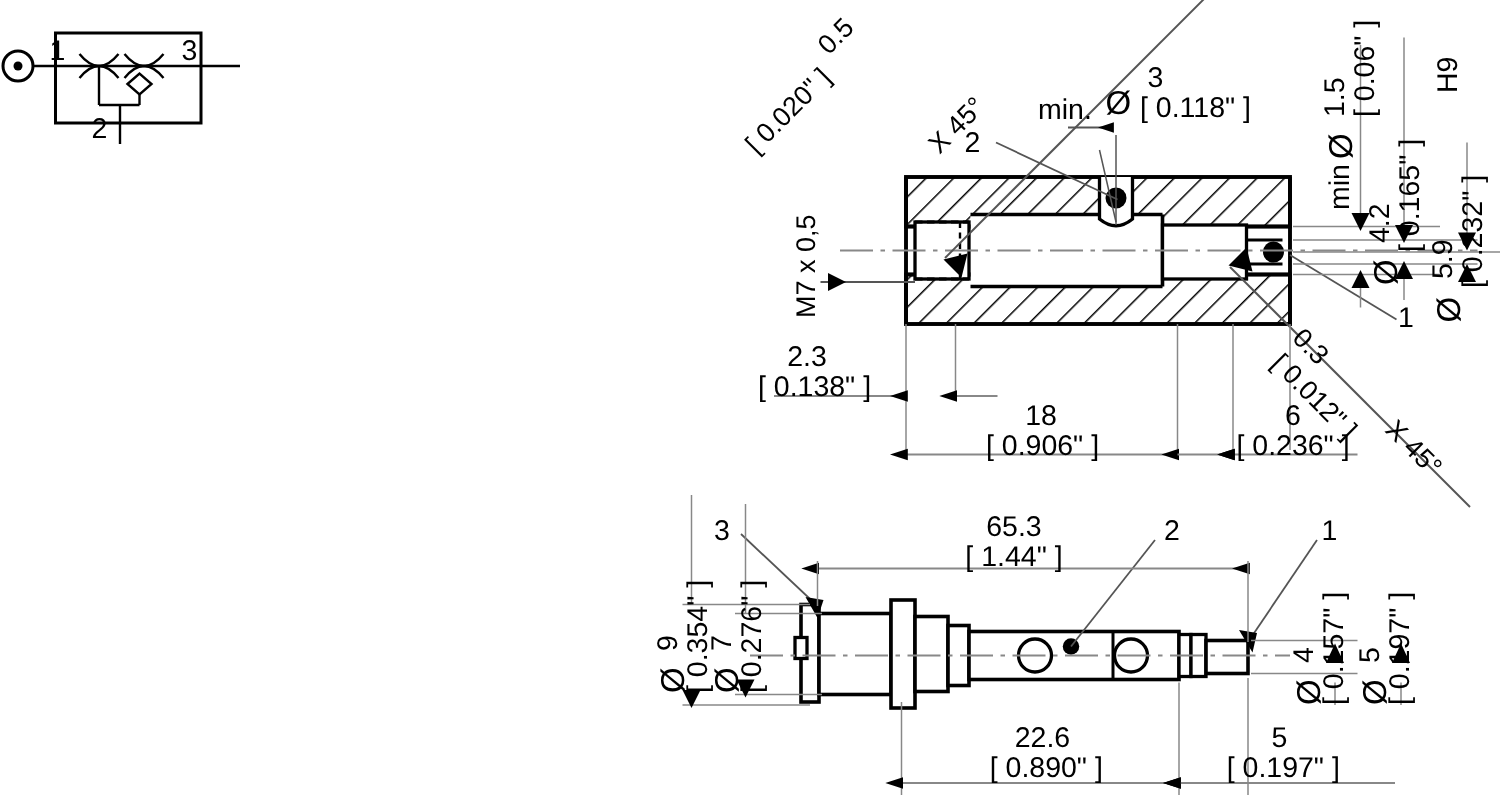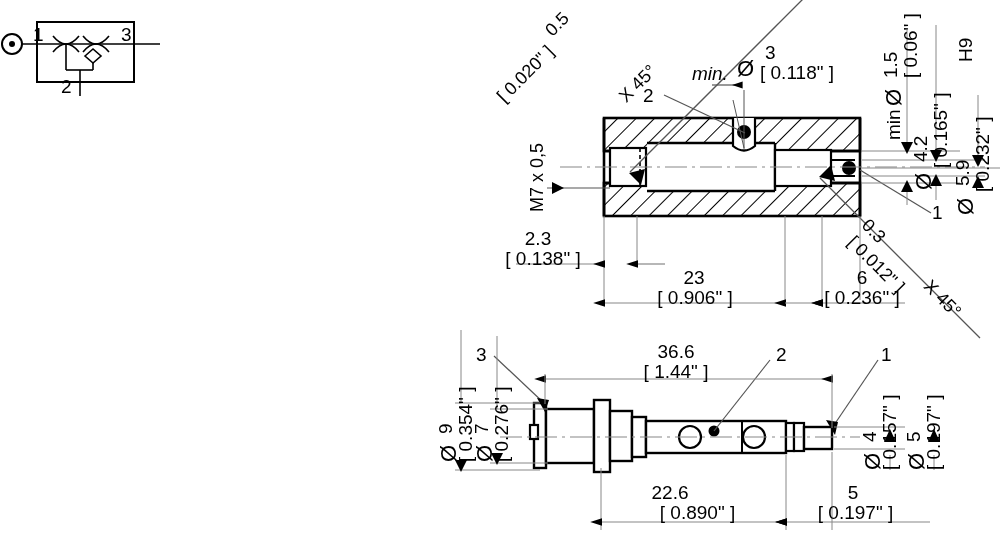--- a/index.html
+++ b/index.html
@@ -214,21 +214,21 @@
 <div class="txt ctr t18 rot45" style="left:497px;top:70px;width:150px;">0.5</div>
 <div class="txt t18 rot45" style="left:493px;top:92px;">[ 0.020" ]</div>
 <div class="txt t18 rot45" style="left:615px;top:92px;">X 45°</div>
 
 <div class="txt t18 rot90" style="left:527px;top:212px;">M7 x 0,5</div>
 
 <div class="txt" style="left:643px;top:85px;">2</div>
 
 <div class="txt" style="left:932px;top:202px;">1</div>
 
-<div class="txt" style="left:692px;top:63px;font-style:italic;">min.</div>
+<div class="txt" style="left:692px;top:63px;">min.</div>
 <div class="txt" style="left:737px;top:58px;font-size:22px;">Ø</div>
 <div class="txt" style="left:765px;top:42px;">3</div>
 <div class="txt" style="left:760px;top:62px;">[ 0.118" ]</div>
 
 <div class="txt rot90" style="left:883px;top:140px;">min</div>
 <div class="txt rot90" style="left:883px;top:106px;font-size:22px;">Ø</div>
 <div class="txt rot90" style="left:880px;top:78px;">1.5</div>
 <div class="txt rot90" style="left:900px;top:78px;">[ 0.06" ]</div>
 
 <div class="txt rot90" style="left:913px;top:190px;font-size:22px;">Ø</div>
@@ -240,21 +240,21 @@
 <div class="txt rot90" style="left:952px;top:186px;">5.9</div>
 <div class="txt rot90" style="left:972px;top:192px;">[ 0.232" ]</div>
 
 <div class="txt t18 rotm45" style="left:872px;top:215px;">0.3</div>
 <div class="txt t18 rotm45" style="left:858px;top:232px;">[ 0.012" ]</div>
 <div class="txt t18 rotm45" style="left:934px;top:276px;">X 45°</div>
 
 <div class="txt ctr" style="left:503px;top:228px;width:70px;">2.3</div>
 <div class="txt ctr" style="left:498px;top:248px;width:90px;">[ 0.138" ]</div>
 
-<div class="txt ctr" style="left:654px;top:267px;width:80px;">23</div>
+<div class="txt ctr" style="left:654px;top:267px;width:80px;">18</div>
 <div class="txt ctr" style="left:645px;top:287px;width:100px;">[ 0.906" ]</div>
 
 <div class="txt ctr" style="left:822px;top:267px;width:80px;">6</div>
 <div class="txt ctr" style="left:812px;top:287px;width:100px;">[ 0.236" ]</div>
 
 <div class="txt" style="left:476px;top:344px;">3</div>
 <div class="txt" style="left:776px;top:344px;">2</div>
 <div class="txt" style="left:881px;top:344px;">1</div>
 
 <div class="txt rot90" style="left:438px;top:462px;font-size:22px;">Ø</div>
@@ -266,22 +266,22 @@
 <div class="txt rot90" style="left:491px;top:462px;">[ 0.276" ]</div>
 
 <div class="txt rot90" style="left:862px;top:470px;font-size:22px;">Ø</div>
 <div class="txt rot90" style="left:859px;top:442px;">4</div>
 <div class="txt rot90" style="left:879px;top:470px;">[ 0.157" ]</div>
 
 <div class="txt rot90" style="left:906px;top:470px;font-size:22px;">Ø</div>
 <div class="txt rot90" style="left:903px;top:442px;">5</div>
 <div class="txt rot90" style="left:923px;top:470px;">[ 0.197" ]</div>
 
-<div class="txt ctr" style="left:621px;top:341px;width:110px;">36.6</div>
+<div class="txt ctr" style="left:621px;top:341px;width:110px;">65.3</div>
 <div class="txt ctr" style="left:621px;top:361px;width:110px;">[ 1.44" ]</div>
 
-<div class="txt ctr" style="left:620px;top:482px;width:100px;">22.6</div>
+<div class="txt ctr" style="left:645px;top:482px;width:100px;">22.6</div>
 <div class="txt ctr" style="left:640px;top:502px;width:115px;">[ 0.890" ]</div>
 
 <div class="txt ctr" style="left:813px;top:482px;width:80px;">5</div>
 <div class="txt ctr" style="left:803px;top:502px;width:105px;">[ 0.197" ]</div>
 
 </div>
 
 </body></html>

